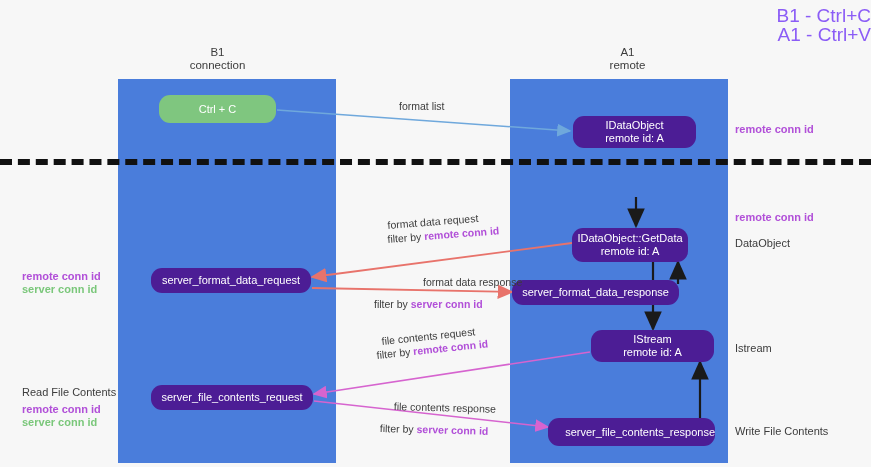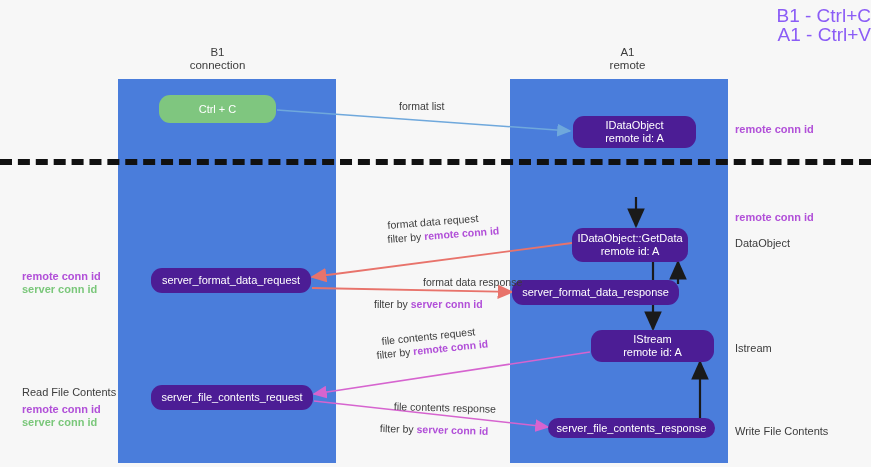--- a/index.html
+++ b/index.html
@@ -140,21 +140,21 @@
 
   <div class="node orange" style="left:591px; top:330px; width:123px; height:32px;">
     <span>IStream</span>
     <span class="l2">remote id: A</span>
   </div>
 
   <div class="node orange" style="left:151px; top:385px; width:162px; height:25px;">
     <span>server_file_contents_request</span>
   </div>
 
-  <div class="node orange" style="left:548px; top:418px; width:167px; height:20px;">
+  <div class="node orange" style="left:548px; top:418px; width:167px; height:28px;align-items:flex-end;">
     <span>server_file_contents_response</span>
   </div>
 
   <div class="mid-label" style="left:399px; top:100px;">
     <span>format list</span>
   </div>
 
   <div class="mid-label" style="left:387px; top:219px; transform:rotate(-4.5deg); transform-origin:left top;">
     <span>format data request</span>
   </div>

